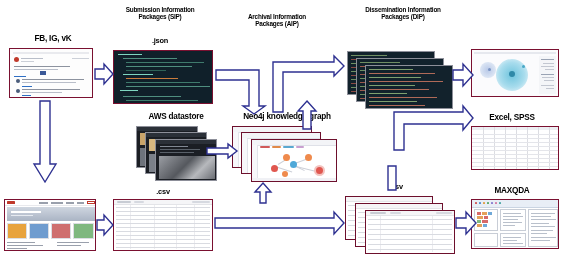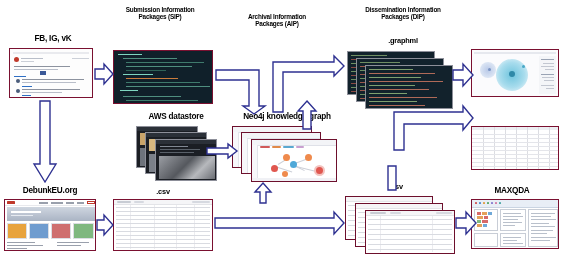--- a/index.html
+++ b/index.html
@@ -112,37 +112,37 @@
 </style>
 </head>
 <body>
 
 <div id="canvas">
 
   <div class="lbl big" style="left:8px;top:34px;width:90px;">FB, IG, vK</div>
 
   <div class="lbl h" style="left:99px;top:6px;width:122px;">Submission Information
 Packages (SIP)</div>
+  <div class="lbl ext" style="left:99px;top:37px;width:122px;">.json</div>
 
   <div class="lbl h" style="left:218px;top:13px;width:118px;">Archival Information
 Packages (AIP)</div>
 
   <div class="lbl h" style="left:338px;top:6px;width:130px;">Dissemination Information
 Packages (DIP)</div>
-  <div class="lbl ext" style="left:338px;top:37px;width:130px;">.graphml</div>
-
-
+
+
+  <div class="lbl big" style="left:460px;top:113px;width:104px;">Excel, SPSS</div>
 
   <div class="lbl big" style="left:131px;top:112px;width:90px;">AWS datastore</div>
 
   <div class="lbl big" style="left:460px;top:186px;width:104px;">MAXQDA</div>
 
   <div class="lbl big" style="left:228px;top:112px;width:118px;">Neo4j knowledge graph</div>
 
-  <div class="lbl big" style="left:2px;top:186px;width:96px;">DebunkEU.org</div>
 
   <div class="lbl ext" style="left:118px;top:188px;width:90px;">.csv</div>
 
   <div class="lbl ext" style="left:356px;top:183px;width:80px;">.csv</div>
 
   <div class="shot post" style="left:9px;top:48px;width:84px;height:50px;">
     <div class="bar" style="top:3px;"></div>
     <div class="av" style="left:4px;top:8px;"></div>
     <div class="ln" style="left:11px;top:9px;width:22px;"></div>
     <div class="ln" style="left:11px;top:12px;width:13px;background:#ccd0d8;"></div>

